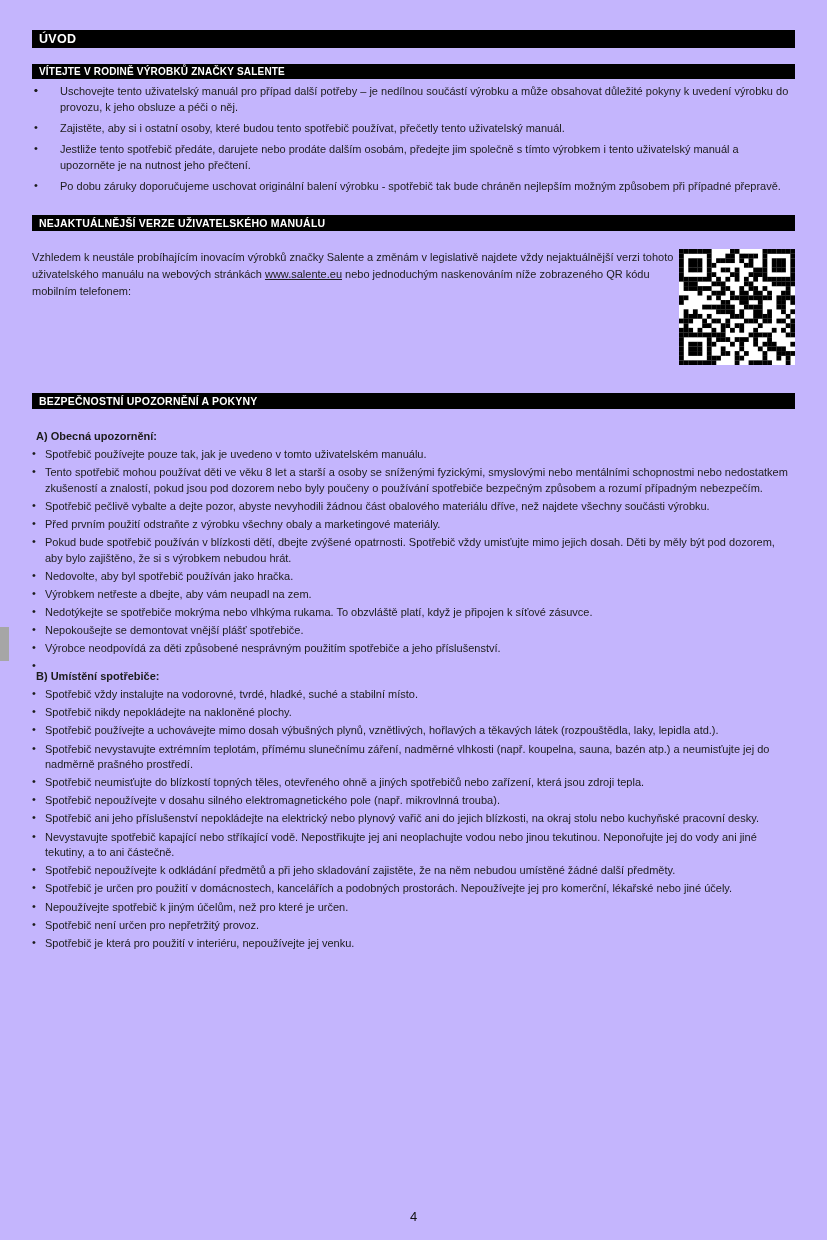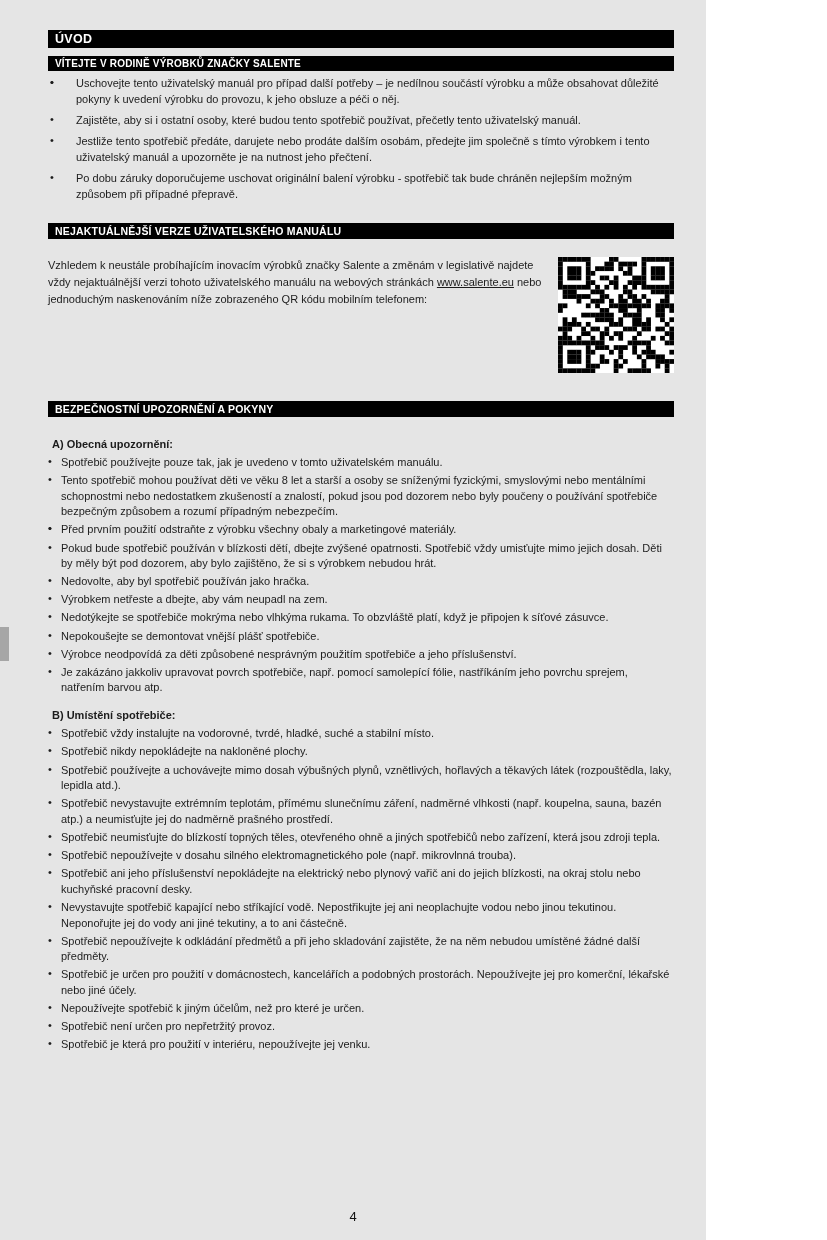--- a/index.html
+++ b/index.html
@@ -1,32 +1,31 @@
 <!DOCTYPE html>
 <html><head>
 <meta charset="utf-8">
 <style>
   html,body{margin:0;padding:0;background:#ffffff;}
   .page{
     position:relative;
-    width:706px;height:1240px;
-    background:#e5e5e5;
+    width:827px;height:1240px;
+    background:#c4b5fd;
     font-family:"Liberation Sans",sans-serif;
     color:#1c1c1c;
     overflow:hidden;
     box-sizing:border-box;
-    padding-left:16px;
   }
   .content{padding:30px 32px 0 32px;}
   .bar{
     background:#000;color:#fff;font-weight:bold;
     padding:2px 7px;box-sizing:border-box;
   }
   .bar-large{font-size:12.5px;letter-spacing:.3px;}
-  .bar-small{font-size:10px;margin-top:8px;letter-spacing:.2px;}
+  .bar-small{font-size:10px;margin-top:16px;letter-spacing:.2px;}
   .bar-section{font-size:10.5px;letter-spacing:.2px;}
   ul.blist{list-style:none;margin:0;padding:0;}
   .intro-list{margin:22px 0 0 14px;}
   .intro-list li{position:relative;padding-left:28px;margin-bottom:5px;font-size:11px;line-height:1.45;}
   .intro-list .dot{position:absolute;left:2px;top:-1px;}
   .manual-row{display:flex;gap:0;margin-top:18px;align-items:flex-start;}
   .manual-text{flex:1;font-size:11px;line-height:1.55;}
   .manual-text a{color:#1c1c1c;text-decoration:underline;cursor:pointer;}
   .qr-box{flex:none;width:116px;height:116px;}
   .safety-block{margin-top:20px;}
@@ -426,20 +425,21 @@
       <li>
           <span class="dot">•</span>
           <span>Spotřebič používejte pouze tak, jak je uvedeno v tomto uživatelském manuálu.</span>
         </li>
           <li>
           <span class="dot">•</span>
           <span>Tento spotřebič mohou používat děti ve věku 8 let a starší a osoby se sníženými fyzickými, smyslovými nebo mentálními schopnostmi nebo nedostatkem zkušeností a znalostí, pokud jsou pod dozorem nebo byly poučeny o používání spotřebiče bezpečným způsobem a rozumí případným nebezpečím.</span>
         </li>
           <li>
           <span class="dot">•</span>
+          <span>Spotřebič pečlivě vybalte a dejte pozor, abyste nevyhodili žádnou část obalového materiálu dříve, než najdete všechny součásti výrobku.</span>
         </li>
           <li>
           <span class="dot">•</span>
           <span>Před prvním použití odstraňte z výrobku všechny obaly a marketingové materiály.</span>
         </li>
           <li>
           <span class="dot">•</span>
           <span>Pokud bude spotřebič používán v blízkosti dětí, dbejte zvýšené opatrnosti. Spotřebič vždy umisťujte mimo jejich dosah. Děti by měly být pod dozorem, aby bylo zajištěno, že si s výrobkem nebudou hrát.</span>
         </li>
           <li>
@@ -457,21 +457,20 @@
           <li>
           <span class="dot">•</span>
           <span>Nepokoušejte se demontovat vnější plášť spotřebiče.</span>
         </li>
           <li>
           <span class="dot">•</span>
           <span>Výrobce neodpovídá za děti způsobené nesprávným použitím spotřebiče a jeho příslušenství.</span>
         </li>
           <li>
           <span class="dot">•</span>
-          <span>Je zakázáno jakkoliv upravovat povrch spotřebiče, např. pomocí samolepící fólie, nastříkáním jeho povrchu sprejem, natřením barvou atp.</span>
         </li>
         </ul>
 
       <div class="sub-heading">B) Umístění spotřebiče:</div>
       <ul class="blist safety-list">
 
       <li>
           <span class="dot">•</span>
           <span>Spotřebič vždy instalujte na vodorovné, tvrdé, hladké, suché a stabilní místo.</span>
         </li>

